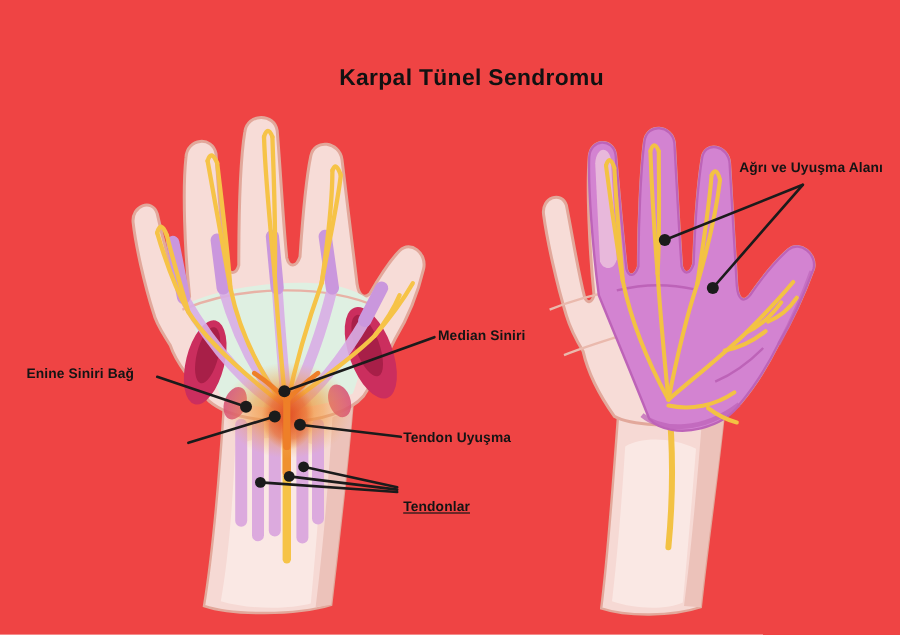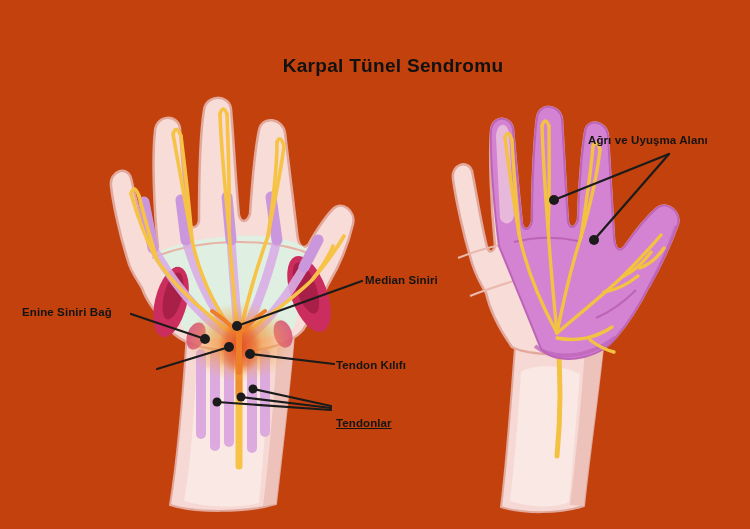--- a/index.html
+++ b/index.html
@@ -1,29 +1,29 @@
 <!DOCTYPE html>
 <html><head>
 <meta charset="utf-8">
 <style>
   html,body{margin:0;padding:0;background:#fff;}
-  .canvas{position:relative;width:750px;height:529px;background:#c2410c;overflow:hidden;
+  .canvas{position:relative;width:750px;height:529px;background:#ef4444;overflow:hidden;
           font-family:"Liberation Sans",sans-serif;}
   .artwork{position:absolute;left:0;top:0;}
   .title{position:absolute;left:0;top:55px;width:100%;box-sizing:border-box;padding-left:36px;
          text-align:center;font-weight:700;font-size:19px;letter-spacing:.3px;color:#111;}
   .lbl{position:absolute;font-weight:700;font-size:11.5px;color:#141414;letter-spacing:.1px;
        line-height:14.5px;white-space:nowrap;}
   .lbl.wrap{white-space:normal;text-align:center;}
   .lbl-enine{left:22px;top:305px;}
   .lbl-karpal{left:100px;top:357px;width:58px;}
   .lbl-median{left:365px;top:273px;text-align:right;}
   .lbl-kilifi{left:336px;top:358px;}
   .lbl-tendonlar{left:336px;top:416px;text-decoration:underline;}
-  .lbl-agri{left:588px;top:133px;}
+  .lbl-agri{left:616px;top:133px;}
 </style>
 </head>
 <body>
 
 <div class="canvas">
 
   <svg class="artwork" width="750" height="529" viewBox="0 0 750 529">
     <defs>
       <radialGradient id="glowBig">
         <stop offset="0%" stop-color="#f07c28" stop-opacity="0.95"></stop>
@@ -202,18 +202,18 @@
     </g>
   </svg>
 
   <div class="title">Karpal Tünel Sendromu</div>
 
   <div class="lbl lbl-enine">Enine Siniri Bağ</div>
 
 
   <div class="lbl lbl-median">Median Siniri</div>
 
-  <div class="lbl lbl-kilifi">Tendon Kılıfı</div>
+  <div class="lbl lbl-kilifi">Tendon Uyuşma</div>
 
   <div class="lbl lbl-tendonlar">Tendonlar</div>
 
   <div class="lbl lbl-agri">Ağrı ve Uyuşma Alanı</div>
 </div>
 
 </body></html>

